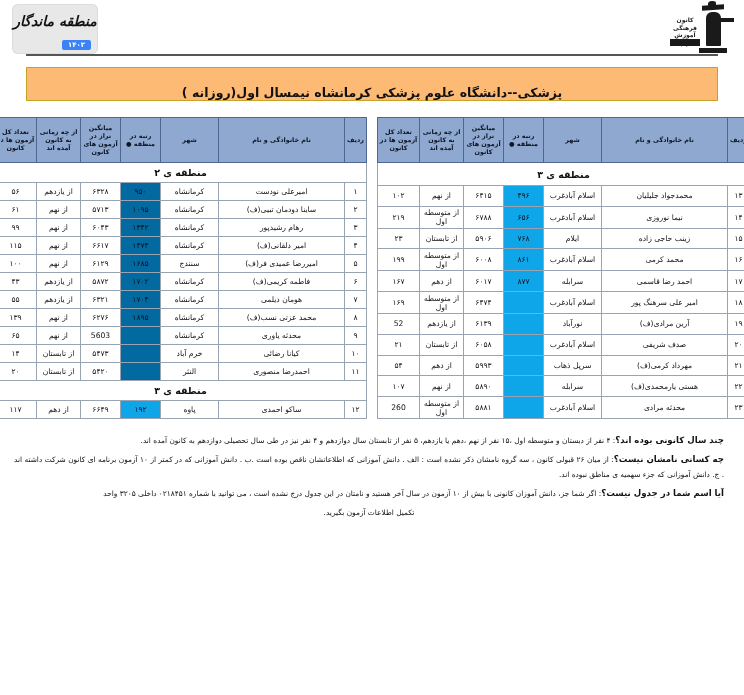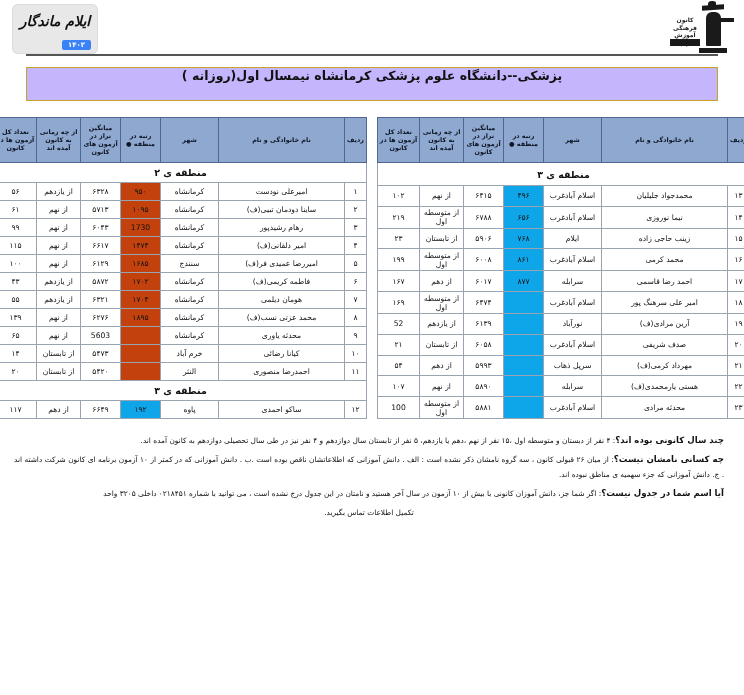--- a/index.html
+++ b/index.html
@@ -159,24 +159,24 @@
     font-size: 5.2px;
     font-weight: normal;
     color: #333;
     margin-top: 2px;
   }
 
   
   .titlebar {
     margin: 5px 26px 16px 26px;
     height: 32px;
-    background: #c4b5fd;
+    background: #fdba74;
     border: 1px solid #c9a227;
     display: flex;
-    align-items: flex-start;
+    align-items: flex-end;
     justify-content: center;
   }
   .titlebar .t {
     font-size: 12.5px;
     font-weight: bold;
     color: #111;
     letter-spacing: -0.2px;
   }
 
   
@@ -226,21 +226,21 @@
   }
   td.radif { font-size: 7.4px; }
 
   tr.section td {
     font-size: 9.5px;
     font-weight: bold;
     height: 19px;
     color: #111;
   }
 
-  td.rank.z2 { background: #c2410c; margin-top: 27px; }
+  td.rank.z2 { background: #0369a1; margin-top: 27px; }
   td.rank.z3 { background: #0ea5e9; }
 
   
   .notes {
     margin: 14px 14px 0 14px;
     font-size: 7.4px;
     line-height: 15px;
     color: #111;
     text-align: justify;
   }
@@ -264,21 +264,21 @@
     <div class="vtext">
       <span>کانون</span>
       <span>فرهنگی</span>
       <span>آموزش</span>
       <span class="last">قلم چی</span>
     </div>
   </div>
 
 
   <div class="logo-right">
-    <div class="brand">ایلام ماندگار</div>
+    <div class="brand">منطقه ماندگار</div>
     <div class="yearbadge">۱۴۰۲</div>
   </div>
 
   <div class="topbar-rule"></div>
 </div>
 
 <div class="titlebar">
   <div class="t">پزشکی--دانشگاه علوم پزشکی کرمانشاه نیمسال اول(روزانه )</div>
 </div>
 
@@ -324,21 +324,21 @@
           <td>کرمانشاه</td>
           <td class="rank z2">۱۰۹۵</td>
           <td>۵۷۱۳</td>
           <td>از نهم</td>
           <td>۶۱</td>
         </tr>
         <tr>
           <td class="radif">۳</td>
           <td class="name">رهام رشیدپور</td>
           <td>کرمانشاه</td>
-          <td class="rank z2">1730</td>
+          <td class="rank z2">۱۳۴۲</td>
           <td>۶۰۴۳</td>
           <td>از نهم</td>
           <td>۹۹</td>
         </tr>
         <tr>
           <td class="radif">۴</td>
           <td class="name">امیر دلقانی(ف)</td>
           <td>کرمانشاه</td>
           <td class="rank z2">۱۴۷۴</td>
           <td>۶۶۱۷</td>
@@ -538,31 +538,31 @@
           <td>از نهم</td>
           <td>۱۰۷</td>
         </tr>
         <tr>
           <td class="radif">۲۳</td>
           <td class="name">محدثه مرادی</td>
           <td>اسلام آبادغرب</td>
           <td class="rank z3"></td>
           <td>۵۸۸۱</td>
           <td>از متوسطه اول</td>
-          <td>100</td>
+          <td>260</td>
         </tr>
       </tbody>
   </table>
 
 </div>
 
 <div class="notes">
   <p>
     <b>چند سال کانونی بوده اند؟</b><span>: ۴ نفر از دبستان و متوسطه اول ،۱۵ نفر از نهم ،دهم یا یازدهم، ۵ نفر از تابستان سال دوازدهم و ۴ نفر نیز در طی سال تحصیلی دوازدهم به کانون آمده اند.</span>
   </p>
   <p>
     <b>چه کسانی نامشان نیست؟</b><span>: از میان ۲۶ قبولی کانون ، سه گروه نامشان ذکر نشده است : الف . دانش آموزانی که اطلاعاتشان ناقص بوده است .ب . دانش آموزانی که در کمتر از ۱۰ آزمون برنامه ای کانون شرکت داشته اند . ج. دانش آموزانی که جزء سهمیه ی مناطق نبوده اند.</span>
   </p>
   <p>
     <b>آیا اسم شما در جدول نیست؟</b><span>: اگر شما جز، دانش آموزان کانونی با بیش از ۱۰ آزمون در سال آخر هستید و نامتان در این جدول درج نشده است ، می توانید با شماره ۰۲۱۸۴۵۱ داخلی ۳۲۰۵ واحد</span>
   </p>
-  <p class="lastline">تکمیل اطلاعات تماس بگیرید.</p>
+  <p class="lastline">تکمیل اطلاعات آزمون بگیرید.</p>
 </div>
 
 </body></html>

